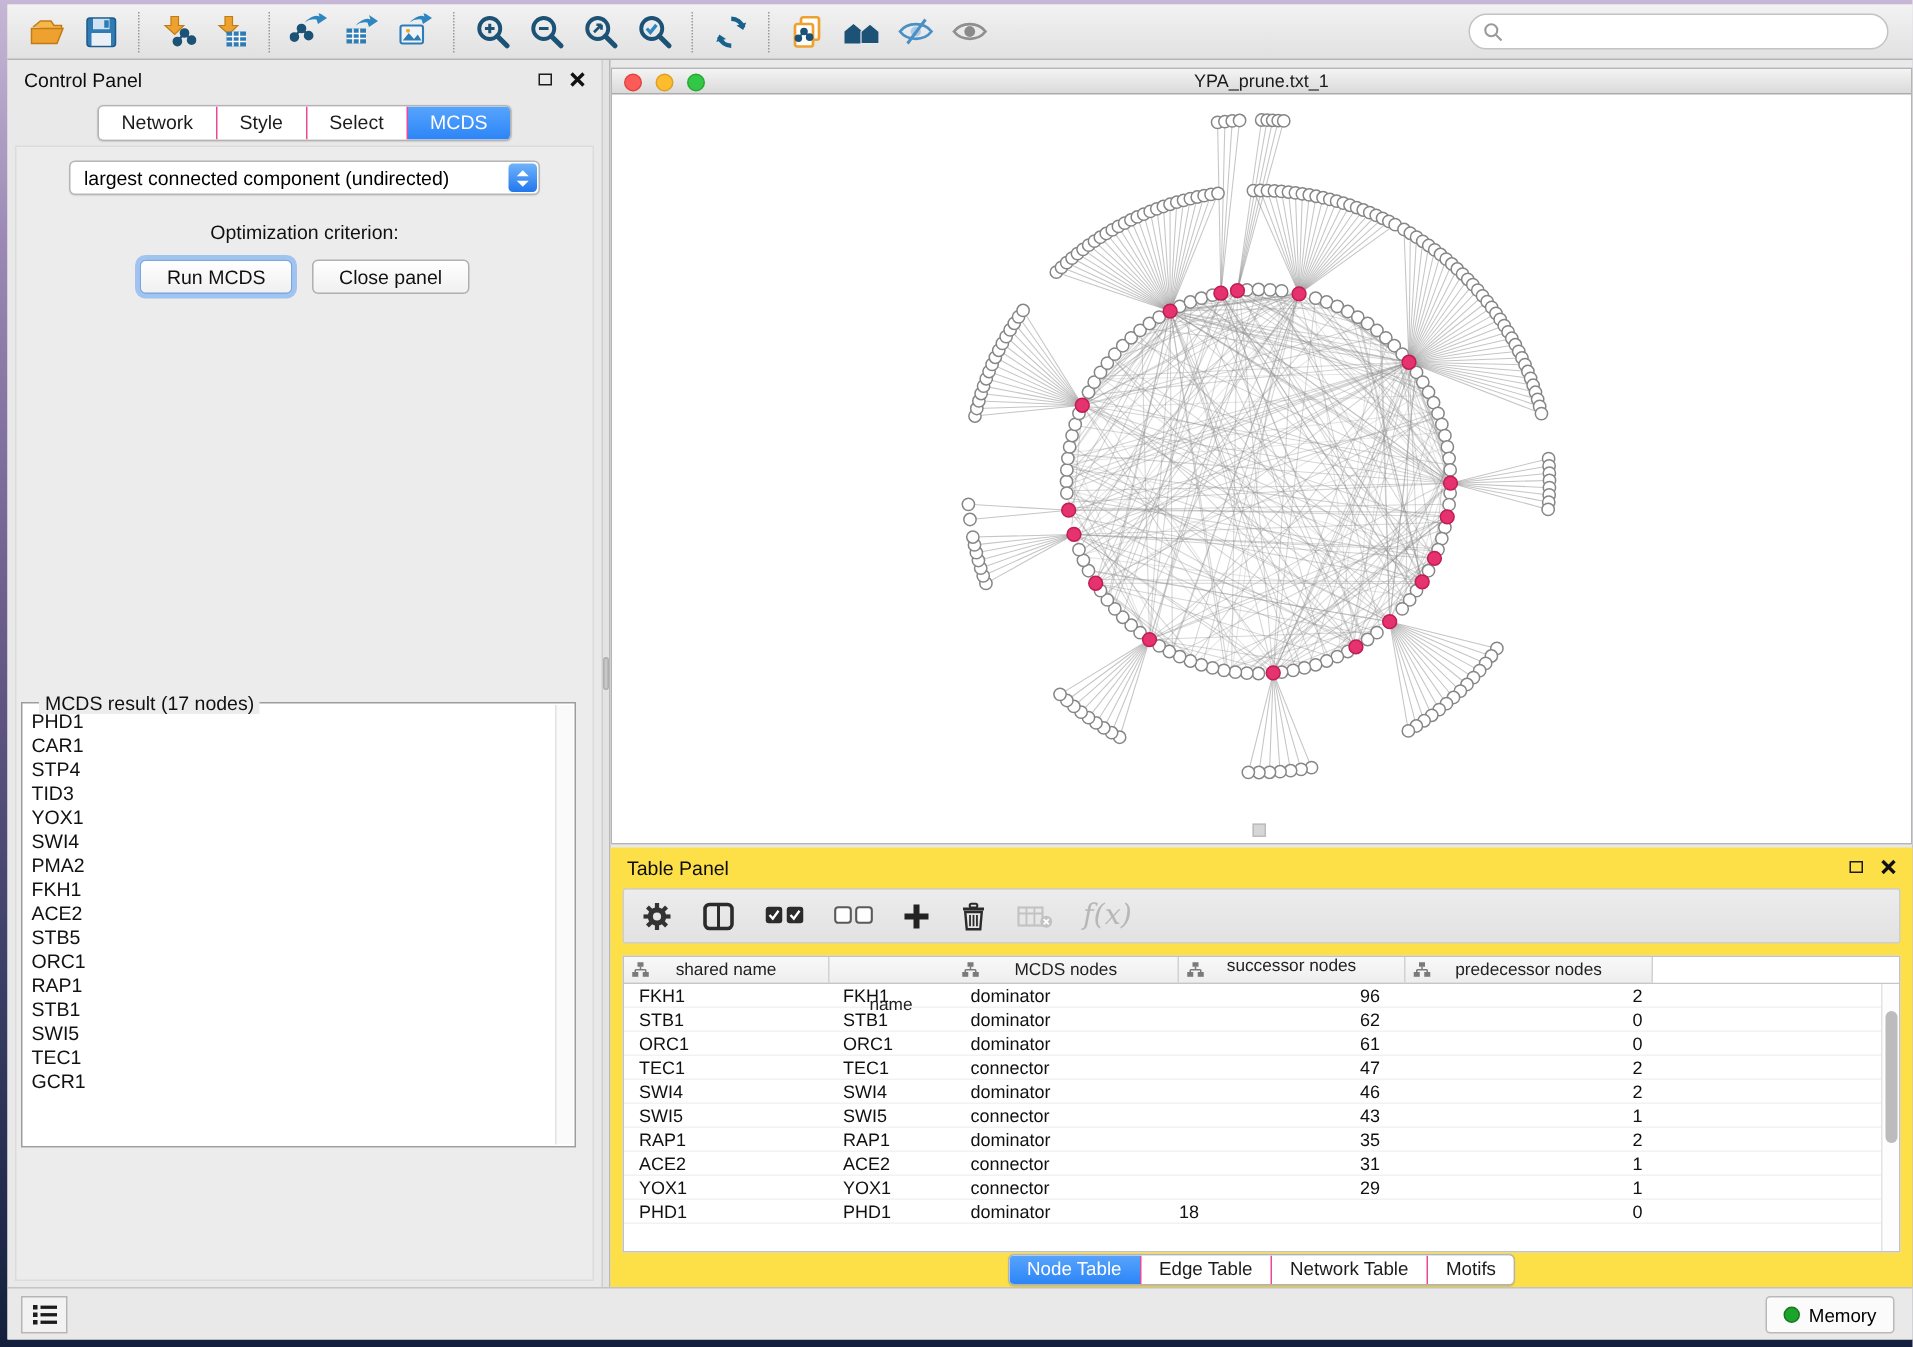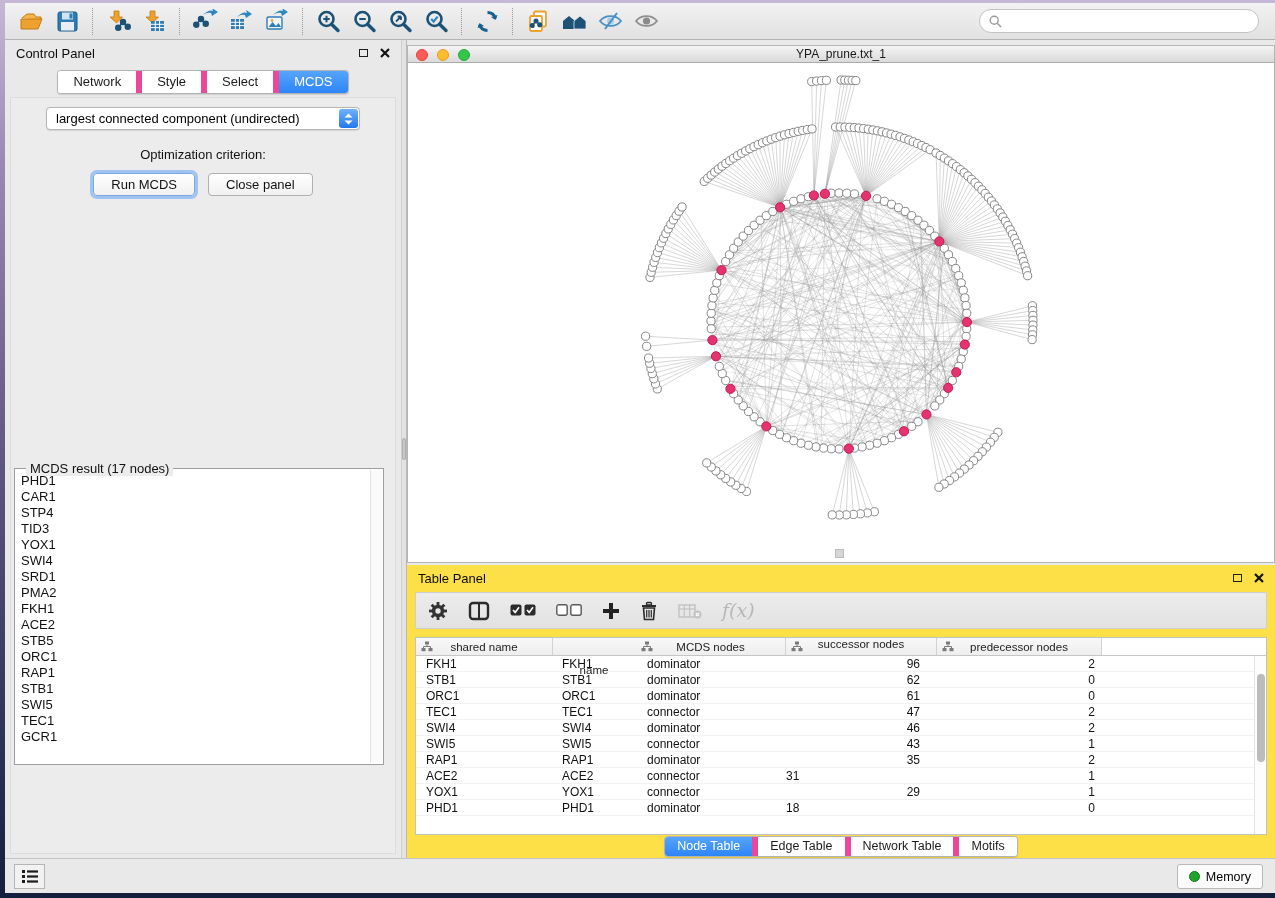--- a/index.html
+++ b/index.html
@@ -24,21 +24,21 @@
   .panel-title { height:26px; display:flex; align-items:center; padding:0 11px; font-size:13px; color:#0d0d0d; }
   .win-btns { margin-left:auto; display:flex; gap:12px; align-items:center; }
   .float-btn { width:9px; height:8px; border:1.5px solid #1b1b1b; background:transparent; }
   .close-btn svg { display:block; }
 
   
   #control-panel { position:absolute; left:0; top:37px; width:396px; bottom:35px; background:#e9e9e9; }
   #ctl-tabs { position:absolute; top:30px; left:0; width:100%; display:flex; justify-content:center; }
   .seg-group { display:flex; border:1px solid #b3b3b3; border-radius:4px; overflow:hidden;
     background:#fff; box-shadow:0 0.5px 1px rgba(0,0,0,.12); }
-  .seg { padding:3px 15px 4px; font-size:13px; color:#1c1c1c; border-left:6px solid #ec4899; background:#fff; }
+  .seg { padding:3px 15px 4px; font-size:13px; color:#1c1c1c; border-left:1px solid #ec4899; background:#fff; }
   .seg:first-child { border-left:none; }
   .seg.active { background:linear-gradient(#57a4fc,#2c85f7); color:#fff; }
   #ctl-content { position:absolute; top:57px; left:5px; right:5px; bottom:4px; background:#ececec;
     border:1px solid #dcdcdc; }
   #criterion-label { margin-top:17px; text-align:center; font-size:13px; color:#111; }
   #criterion-select { position:relative; margin:9px auto 0; width:314px; height:23px; background:#fff;
     border:1px solid #b6b6b6; border-radius:4px; font-size:13px; display:flex; align-items:center;
     padding-left:9px; box-shadow:0 0.5px 1px rgba(0,0,0,.1); }
   #criterion-stepper { position:absolute; right:1px; top:1px; bottom:1px; width:19px; border-radius:3px;
     background:linear-gradient(#6fb3fb,#2277ec); display:flex; flex-direction:column;
@@ -315,21 +315,20 @@
       </div>
       <div id="result-group">
         <div id="result-legend">MCDS result (17 nodes)</div>
         <div id="result-list">
             <div class="result-item">PHD1</div>
             <div class="result-item">CAR1</div>
             <div class="result-item">STP4</div>
             <div class="result-item">TID3</div>
             <div class="result-item">YOX1</div>
             <div class="result-item">SWI4</div>
-            <div class="result-item">SRD1</div>
             <div class="result-item">PMA2</div>
             <div class="result-item">FKH1</div>
             <div class="result-item">ACE2</div>
             <div class="result-item">STB5</div>
             <div class="result-item">ORC1</div>
             <div class="result-item">RAP1</div>
             <div class="result-item">STB1</div>
             <div class="result-item">SWI5</div>
             <div class="result-item">TEC1</div>
             <div class="result-item">GCR1</div>
@@ -1200,21 +1199,21 @@
             <div class="td" style="width: 137px; padding-left: 10px;">RAP1</div>
             <div class="td" style="width: 83px; padding-left: 9px;">RAP1</div>
             <div class="td" style="width: 150px; padding-left: 11px;">dominator</div>
             <div class="td" style="width: 151px; text-align: right; padding-right: 17px;">35</div>
             <div class="td" style="width: 165px; text-align: right; padding-right: 7px;">2</div>
           </div>
           <div class="tr">
             <div class="td" style="width: 137px; padding-left: 10px;">ACE2</div>
             <div class="td" style="width: 83px; padding-left: 9px;">ACE2</div>
             <div class="td" style="width: 150px; padding-left: 11px;">connector</div>
-            <div class="td" style="width: 151px; text-align: left; padding-right: 17px;">31</div>
+            <div class="td" style="width: 151px; text-align: right; padding-right: 17px;">31</div>
             <div class="td" style="width: 165px; text-align: right; padding-right: 7px;">1</div>
           </div>
           <div class="tr">
             <div class="td" style="width: 137px; padding-left: 10px;">YOX1</div>
             <div class="td" style="width: 83px; padding-left: 9px;">YOX1</div>
             <div class="td" style="width: 150px; padding-left: 11px;">connector</div>
             <div class="td" style="width: 151px; text-align: right; padding-right: 17px;">29</div>
             <div class="td" style="width: 165px; text-align: right; padding-right: 7px;">1</div>
           </div>
           <div class="tr">

